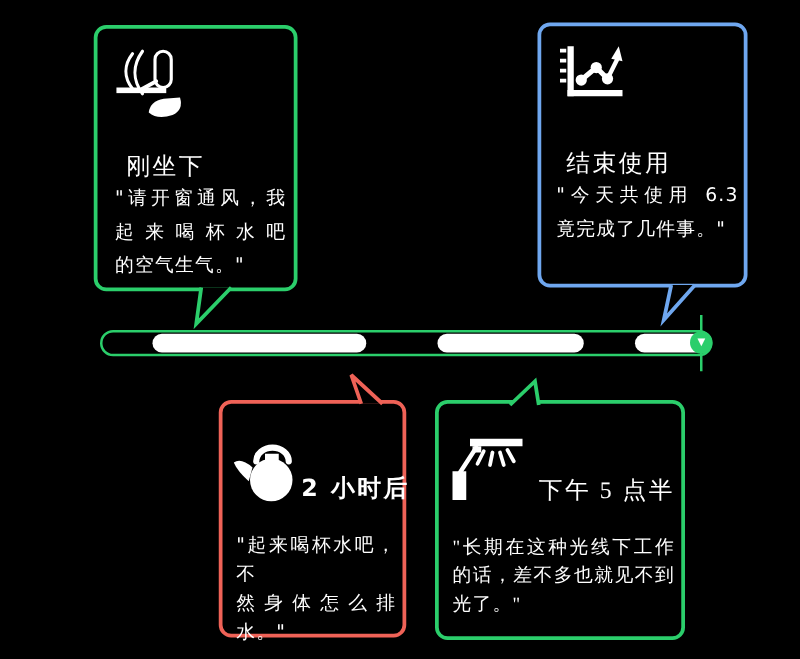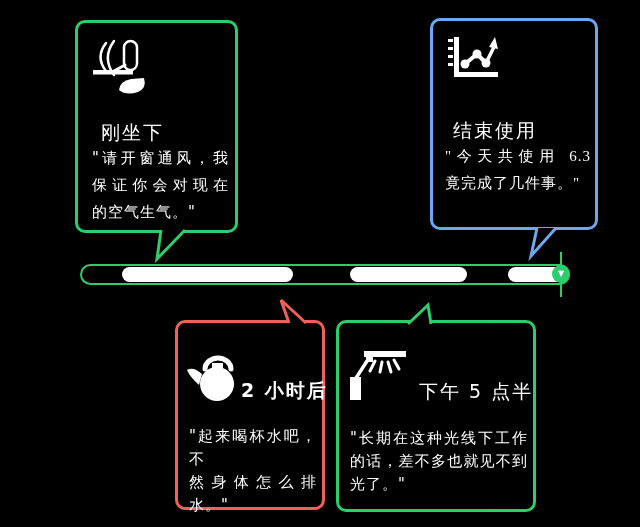--- a/index.html
+++ b/index.html
@@ -3,21 +3,21 @@
 <meta charset="utf-8">
 <style>
   html,body{margin:0;padding:0;background:#000;}
   .canvas{
     position:relative;width:640px;height:527px;background:#000;overflow:hidden;
     font-family:"DejaVu Sans","Liberation Sans",sans-serif;color:#fff;
     --green:#2BCE6B;--blue:#6FA7EF;--red:#EF6257;
   }
   .bubble{position:absolute;background:#000;border:3px solid #fff;border-radius:10px;box-sizing:border-box;}
   .bubble.green{border-color:var(--green);}
-  .bubble.blue{border-color:var(--blue);font-family:Liberation Serif, serif;}
+  .bubble.blue{border-color:var(--blue);}
   .bubble.red{border-color:var(--red);}
   .icon{position:absolute;}
   .icon *{stroke-linecap:round;}
   .title{position:absolute;font-size:19px;letter-spacing:2px;white-space:nowrap;color:#fff;}
   .quote{position:absolute;font-size:15px;letter-spacing:1px;color:#fff;}
   .quote .line{text-align:justify;text-align-last:justify;text-justify:inter-character;}
   .quote .line:last-child{text-align-last:left;}
   .lh27 .line{line-height:27px;}
   .lh23 .line{line-height:23px;}
   .tail{position:absolute;overflow:visible;}
@@ -46,21 +46,21 @@
       <path d="M13,5 C6,14 6,24 13,33" fill="none" stroke="#fff" stroke-width="2.5"></path>
       <path d="M21,3 C13,14 13,26 21,37" fill="none" stroke="#fff" stroke-width="2.5"></path>
       <rect x="0" y="32" width="40" height="4.5" fill="#fff"></rect>
       <rect x="31" y="3" width="13" height="29" rx="6.5" fill="#000" stroke="#fff" stroke-width="2.5"></rect>
       <path d="M32,27 L21,33" fill="none" stroke="#fff" stroke-width="3"></path>
       <path d="M26,52 Q27,43 38,41 L51,40 Q54,50 45,54 Q33,58 26,52 Z" fill="#fff"></path>
     </svg>
     <div class="title" style="left:23px;top:97px;">刚坐下</div>
     <div class="quote lh27" style="left:14px;top:122px;width:137px;">
       <div class="line">"请开窗通风，我</div>
-      <div class="line">保证你会对现在</div>
+      <div class="line">起来喝杯水吧</div>
       <div class="line">的空气生气。"</div>
     </div>
   </div>
   <svg class="tail" style="left:150px;top:224px;" width="45" height="42">
     <path d="M11,6 L7,35 L35,6" fill="#000" stroke="var(--green)" stroke-width="3"></path>
   </svg>
 
   <div class="bubble blue" style="left:430px;top:18px;width:168px;height:212px;">
     <svg class="icon" style="left:13px;top:13px;" width="56" height="47" viewBox="0 0 56 47">
       <rect x="8" y="3" width="5" height="40" fill="#fff"></rect>
@@ -106,21 +106,21 @@
     <div class="title" style="left:63px;top:55px;font-weight:bold;">2 小时后</div>
     <div class="quote lh23" style="left:11px;top:102px;width:128px;">
       <div class="line">"起来喝杯水吧，不</div>
       <div class="line">然身体怎么排水。"</div>
     </div>
   </div>
   <svg class="tail" style="left:272px;top:293px;" width="42" height="33">
     <path d="M17,30 L9,7 L34,30" fill="#000" stroke="var(--red)" stroke-width="3"></path>
   </svg>
 
-  <div class="bubble green" style="left:336px;top:320px;width:200px;height:192px;">
+  <div class="bubble green" style="left:348px;top:320px;width:200px;height:192px;font-family:Liberation Serif, serif;">
     <svg class="icon" style="left:7px;top:23px;" width="64" height="56" viewBox="0 0 64 56">
       <rect x="18" y="5" width="42" height="6" fill="#fff"></rect>
       <rect x="20" y="11" width="7" height="5" fill="#fff"></rect>
       <path d="M29,15 L24,25" stroke="#fff" stroke-width="3"></path>
       <path d="M36,16 L34,26" stroke="#fff" stroke-width="3"></path>
       <path d="M42,16 L45,26" stroke="#fff" stroke-width="3"></path>
       <path d="M48,14 L53,23" stroke="#fff" stroke-width="3"></path>
       <path d="M23,12 L10,32" stroke="#fff" stroke-width="3.5"></path>
       <rect x="4" y="31" width="11" height="23" fill="#fff"></rect>
     </svg>

